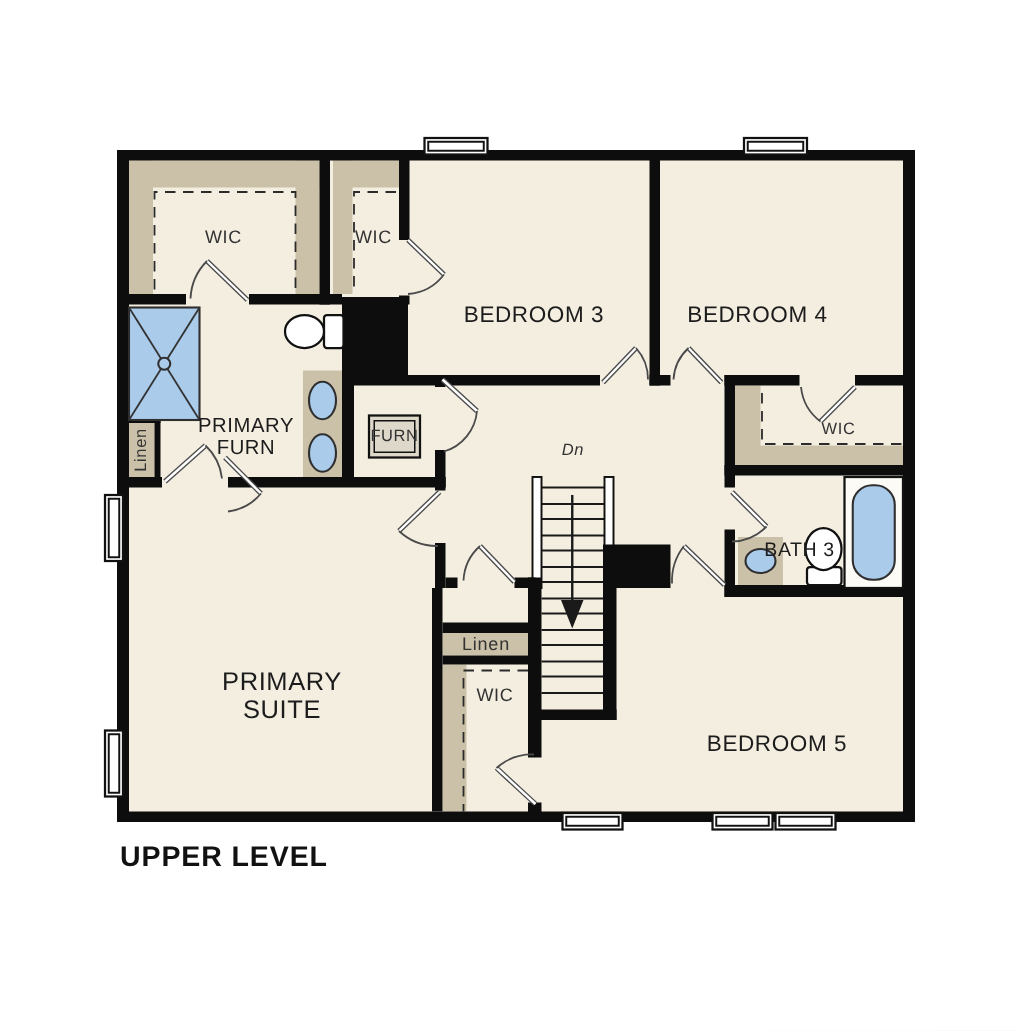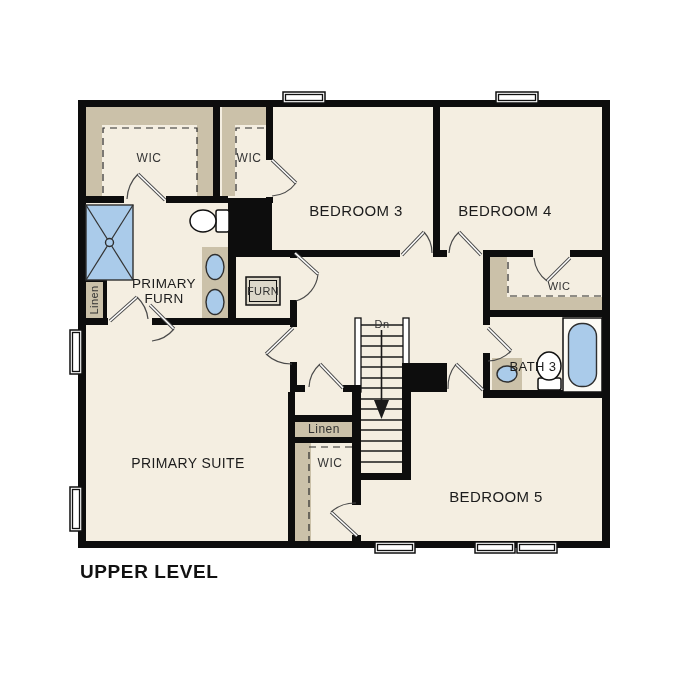--- a/index.html
+++ b/index.html
@@ -12,21 +12,21 @@
   .bluec{fill:var(--fixture,#aacbea);stroke:#2f2f2f;stroke-width:1.4;}
   .whitec{fill:#ffffff;stroke:#111;stroke-width:1.5;}
   .dash{fill:none;stroke:#2b2b2b;stroke-width:1.2;stroke-dasharray:7 5;}
   .tread{stroke:#1a1a1a;stroke-width:1.4;}
   .leaf1{stroke:#4a4a4a;stroke-width:3.4;}
   .leaf2{stroke:#ffffff;stroke-width:1.6;}
   .arc{fill:none;stroke:#4a4a4a;stroke-width:1.2;}
   .thin{fill:none;stroke:#111;stroke-width:1.3;}
   .lbl{position:absolute;transform:translate(-50%,-50%);color:#1c1c1c;text-align:center;white-space:nowrap;}
   .room{font-weight:normal;font-size:15px;letter-spacing:.4px;margin-top:29px;}
-  .big{font-size:14px;}
+  .big{font-size:17px;}
   .small{font-weight:normal;font-size:12px;color:#333;letter-spacing:.5px;}
   .tiny{font-weight:normal;font-size:11px;color:#333;letter-spacing:.4px;}
   .wrap{white-space:normal;line-height:1.12;}
   .vert{transform:translate(-50%,-50%) rotate(-90deg);}
   .title{position:absolute;left:80px;top:561px;font-weight:bold;font-size:19px;letter-spacing:.6px;color:#111;text-align:center;}
 </style>
 </head>
 <body>
 
 <div id="plan">
@@ -252,20 +252,20 @@
 
   <div class="lbl small" style="left:149px;top:158px;">WIC</div>
   <div class="lbl small" style="left:249px;top:158px;">WIC</div>
   <div class="lbl room" style="left:356px;top:181px;">BEDROOM 3</div>
   <div class="lbl room" style="left:505px;top:181px;">BEDROOM 4</div>
   <div class="lbl room wrap" style="left:164px;top:262px;width:95px;font-size:13.5px;">PRIMARY FURN</div>
   <div class="lbl tiny vert" style="left:94px;top:300px;">Linen</div>
   <div class="lbl tiny" style="left:263px;top:291px;text-align:center;">FURN</div>
   <div class="lbl tiny" style="left:559px;top:286px;">WIC</div>
   <div class="lbl room wrap" style="left:533px;top:338px;width:48px;font-size:13px;">BATH 3</div>
-  <div class="lbl tiny" style="left:382px;top:324px;">Dn</div>
+  <div class="lbl tiny" style="left:382px;top:300px;font-style:italic;">Dn</div>
   <div class="lbl small" style="left:324px;top:429px;">Linen</div>
   <div class="lbl small" style="left:330px;top:463px;">WIC</div>
   <div class="lbl room big wrap" style="left:188px;top:435px;width:120px;">PRIMARY SUITE</div>
-  <div class="lbl room" style="left:496px;top:467px;">BEDROOM 5</div>
+  <div class="lbl room" style="left:518px;top:467px;">BEDROOM 5</div>
 
   <div class="title">UPPER LEVEL</div>
 </div>
 
 </body></html>

